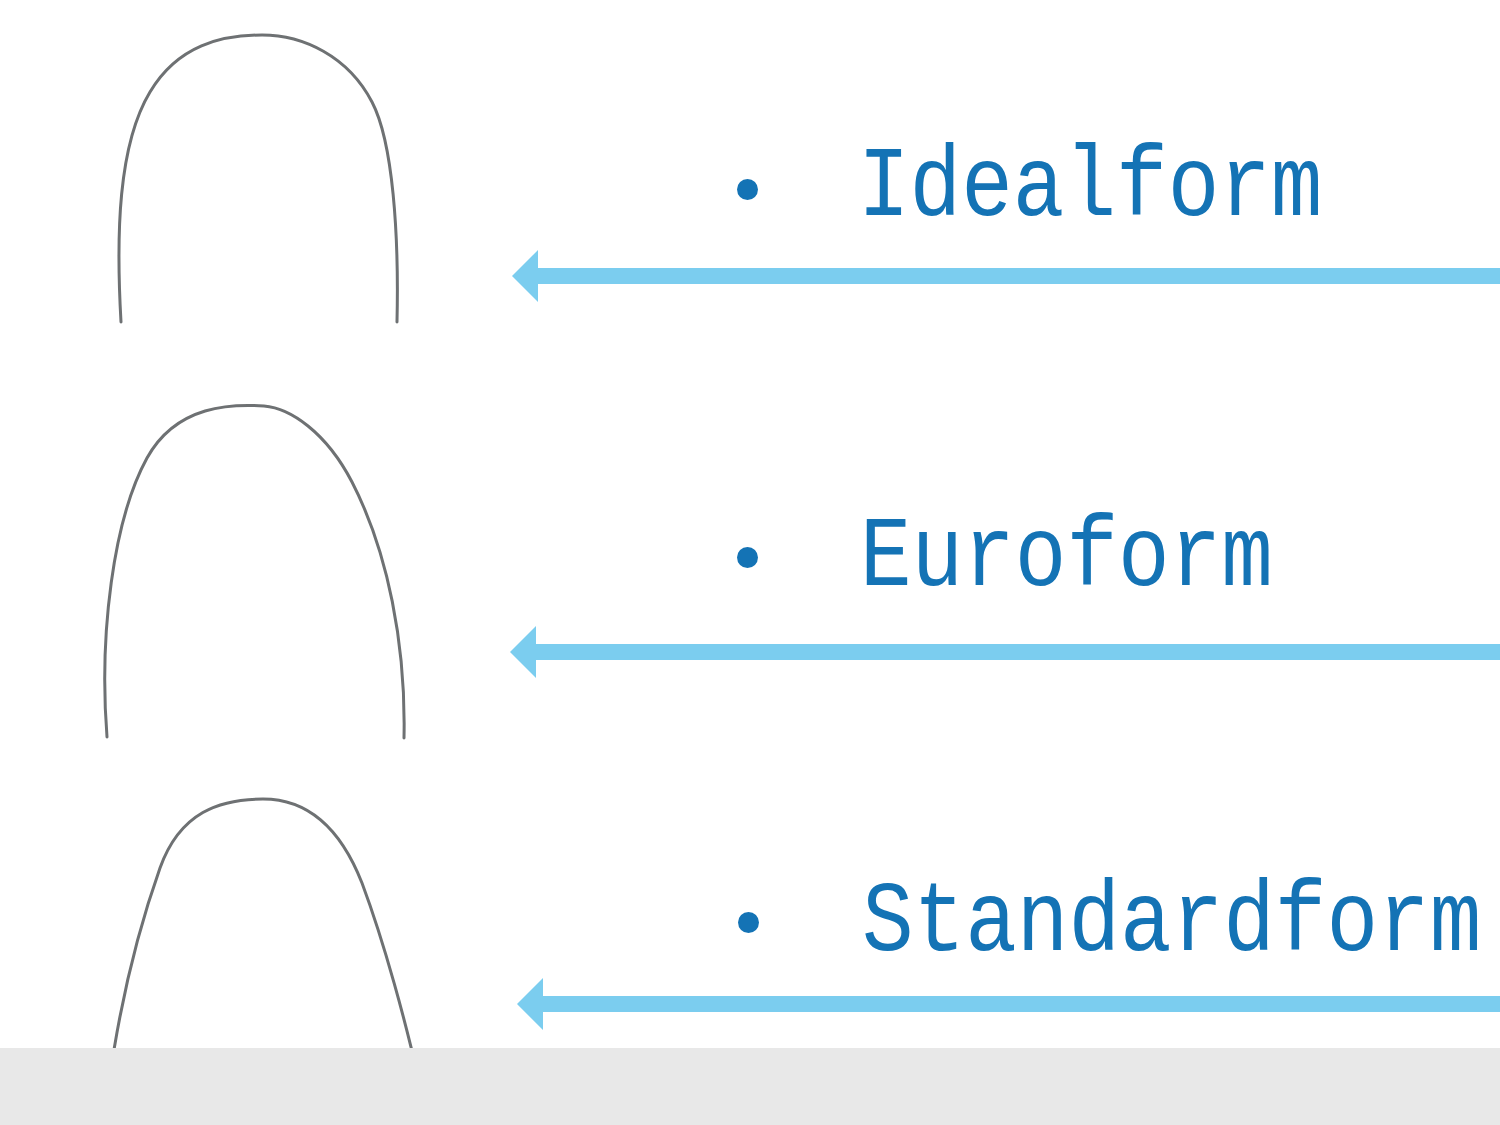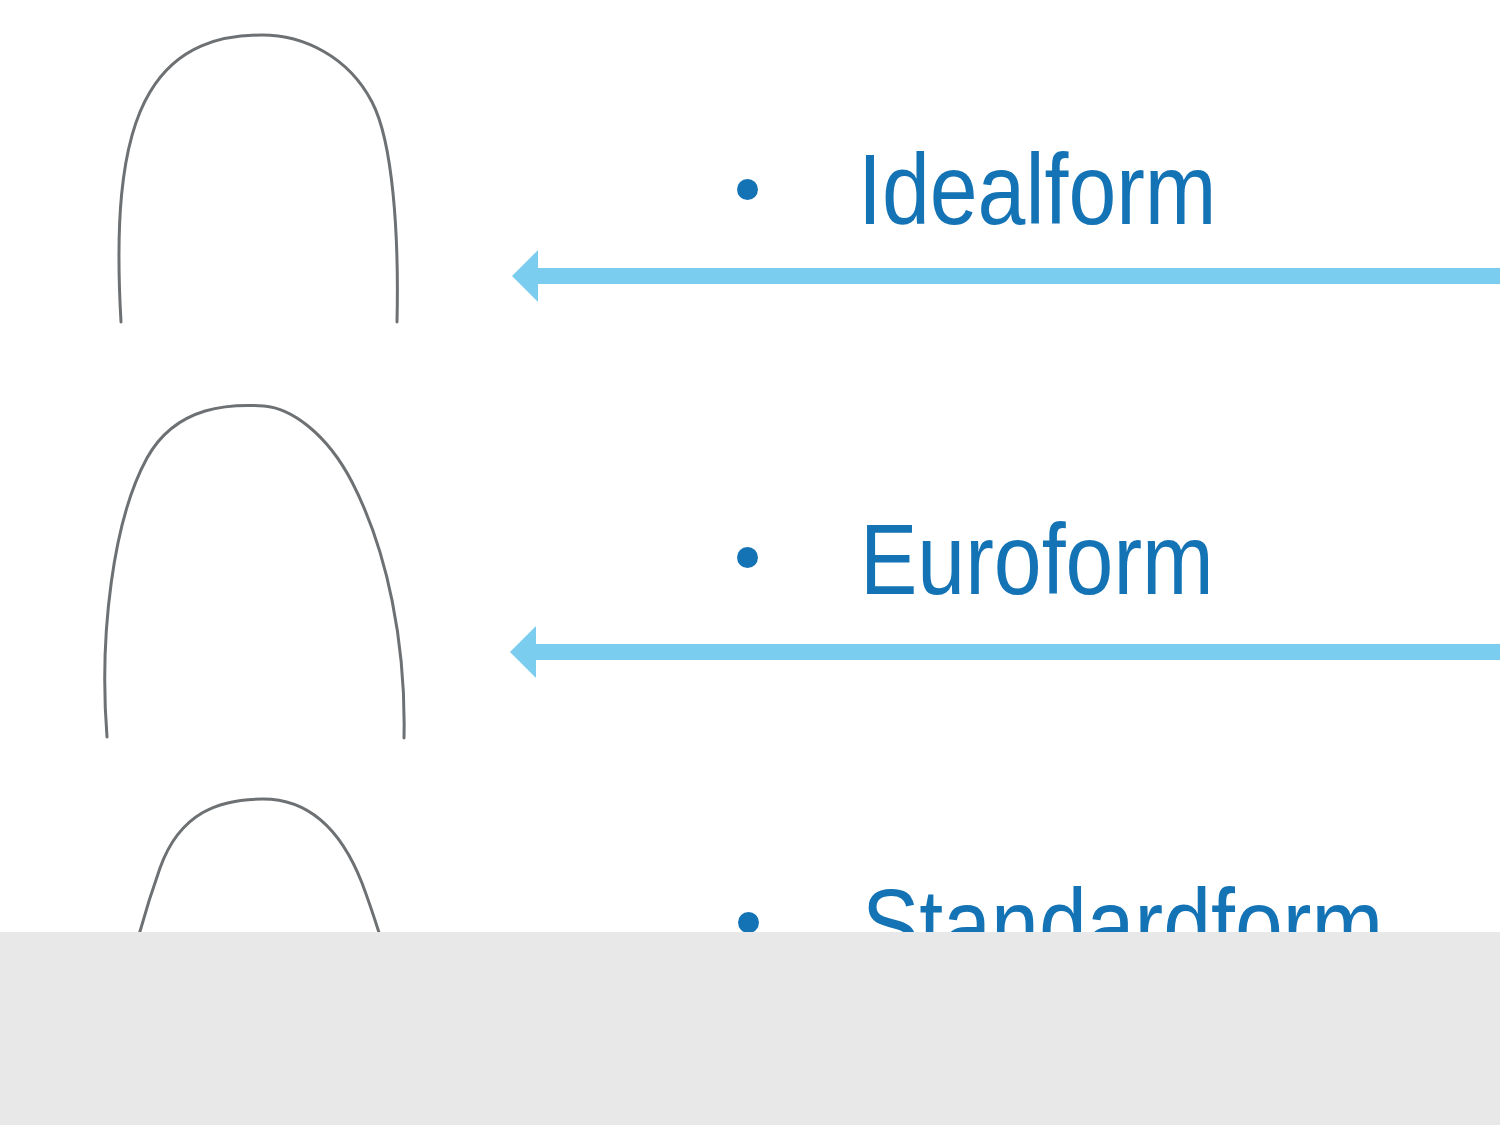--- a/index.html
+++ b/index.html
@@ -6,24 +6,24 @@
     --label-blue: #1473B5;
     --arrow-blue: #7BCDEF;
     --wire-gray: #6E7173;
     --bg: #FFFFFF;
   }
   * { margin: 0; padding: 0; box-sizing: border-box; }
   html, body { background: #e8e8e8; }
   .slide {
     position: relative;
     width: 1500px;
-    height: 932px;
+    height: 1048px;
     background: var(--bg);
     overflow: hidden;
-    font-family: Liberation Sans, sans-serif;
+    font-family: Liberation Mono, monospace;
   }
   .overlay-svg {
     position: absolute;
     left: 0; top: 0;
     width: 1500px; height: 1125px;
   }
   .wire-path {
     fill: none;
     stroke: var(--wire-gray);
     stroke-width: 3;

